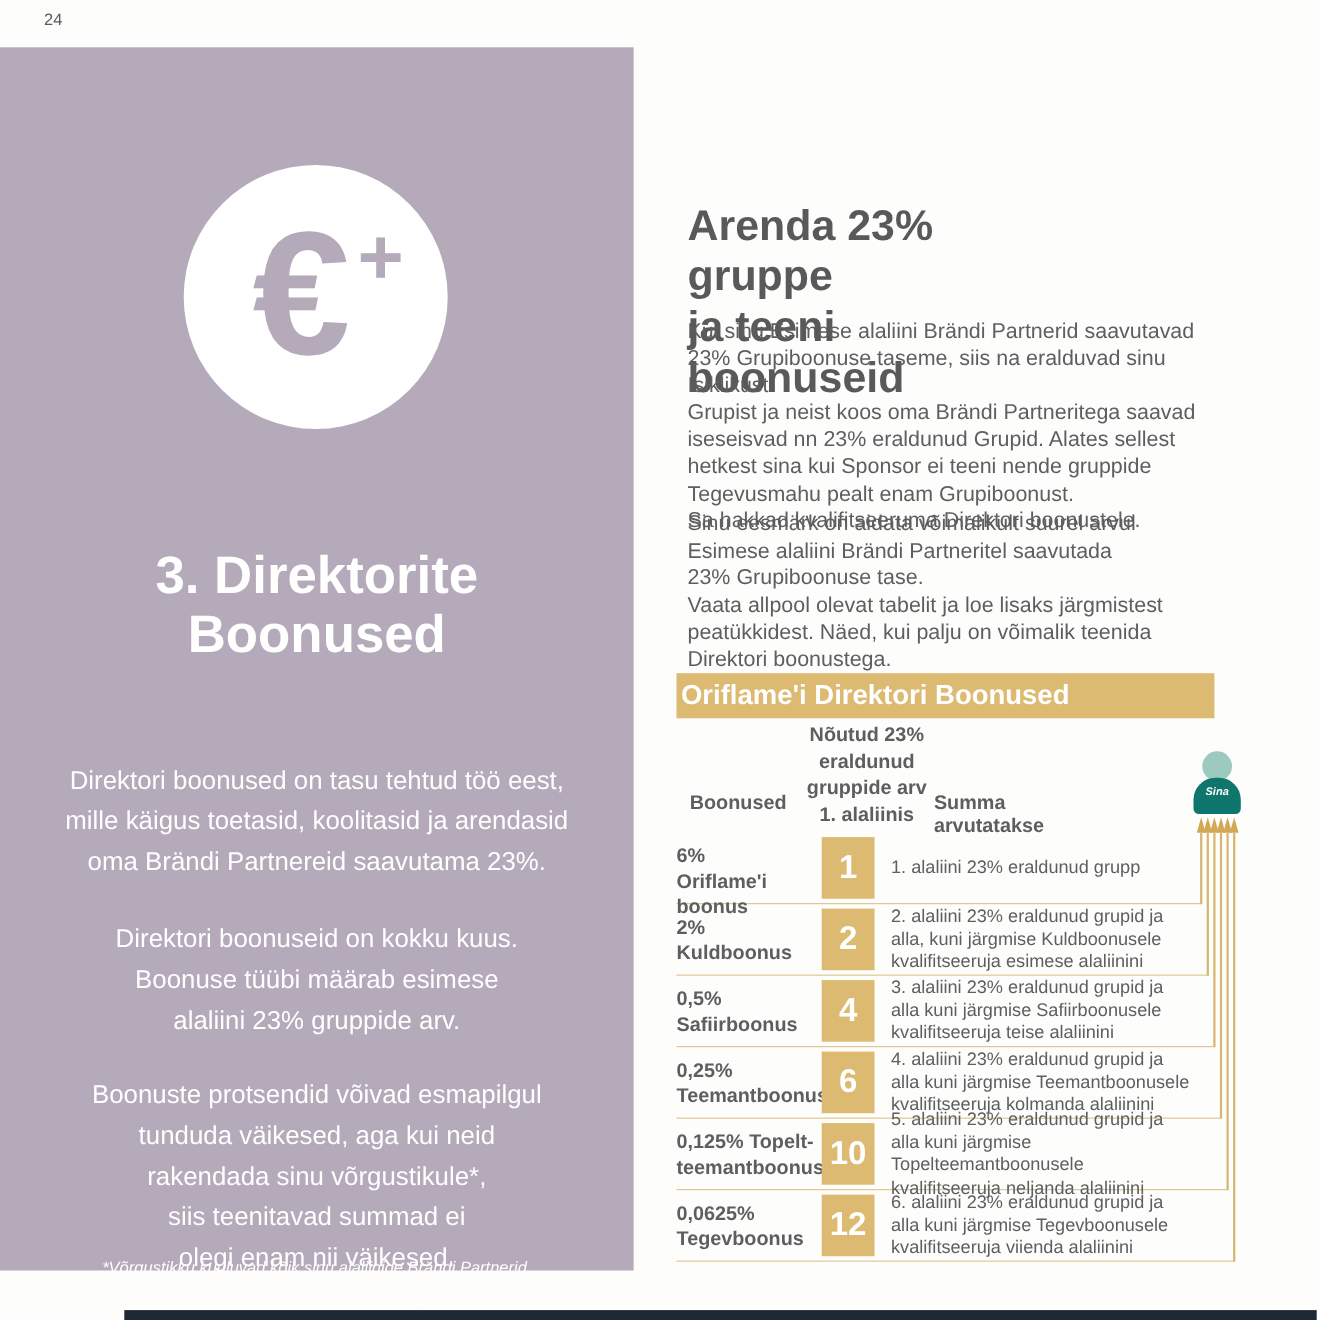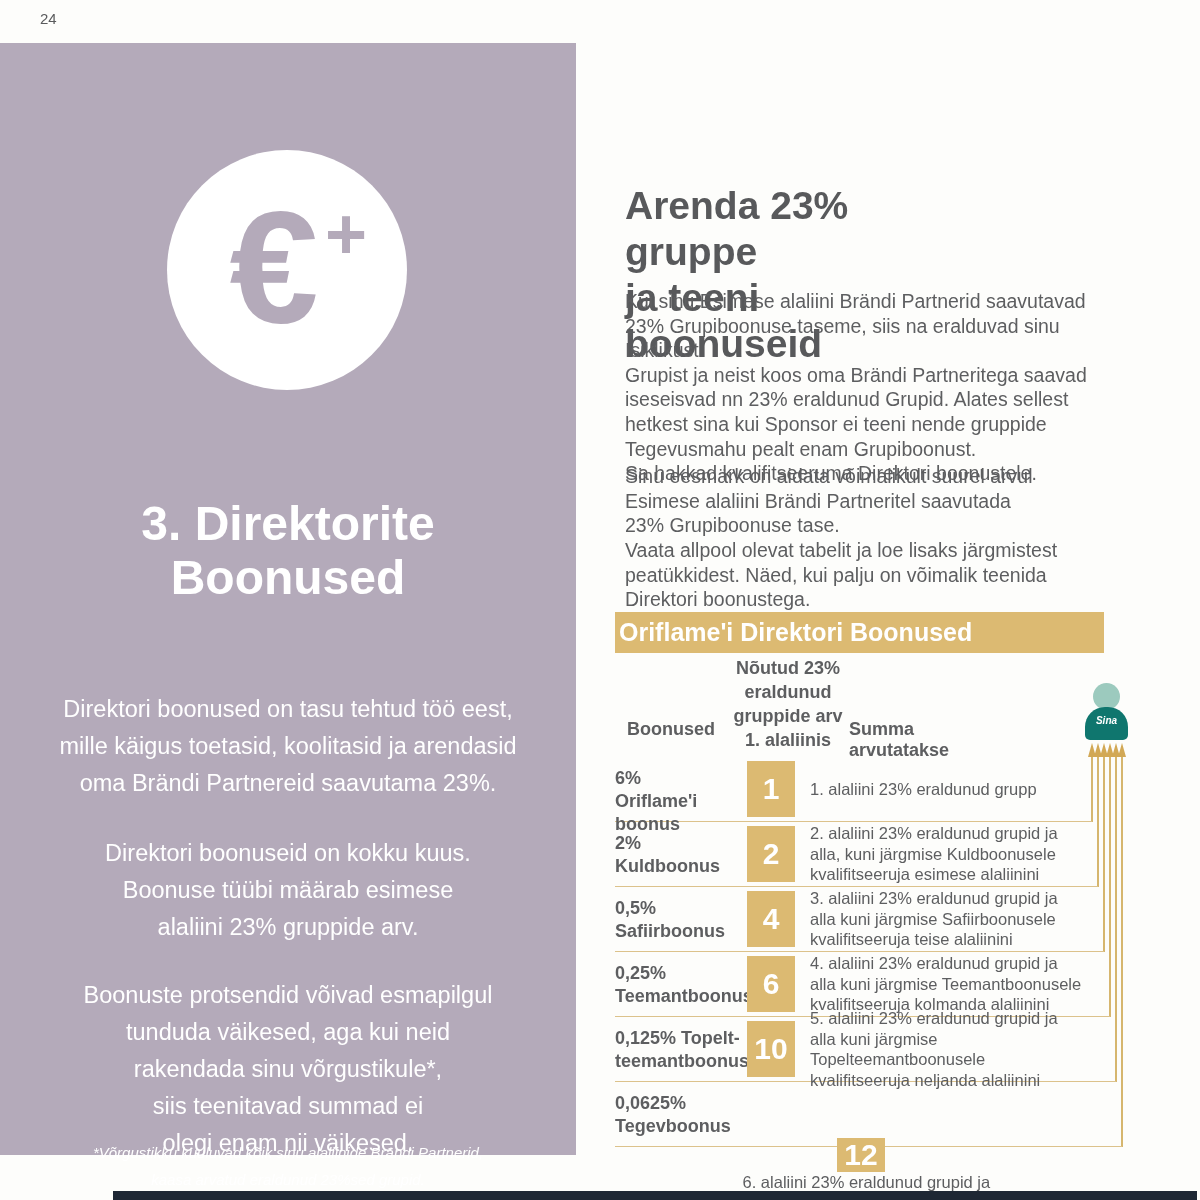--- a/index.html
+++ b/index.html
@@ -57,21 +57,21 @@
   .vline{position:absolute;top:757px;width:2px;background:#d6b66e;}
 
   
   .rows{position:absolute;left:615px;top:757px;width:520px;}
   .row{display:flex;height:65px;border-bottom:1px solid #dcc28b;box-sizing:border-box;}
   .row:nth-of-type(1){width:477px;}
   .row:nth-of-type(2){width:483px;}
   .row:nth-of-type(3){width:489px;}
   .row:nth-of-type(4){width:495px;}
   .row:nth-of-type(5){width:501px;}
-  .row:nth-of-type(6){width:507px;flex-direction:column;}
+  .row:nth-of-type(6){width:507px;}
   .r-label{width:132px;min-width:132px;font-size:18px;line-height:23px;font-weight:700;
     color:#5d5e60;padding-top:10px;box-sizing:border-box;}
   .r-box{width:48px;min-width:48px;height:56px;background:#dcba72;color:#ffffff;
     font-size:30px;font-weight:700;display:flex;align-items:center;justify-content:center;
     align-self:center;margin-right:15px;}
   .r-desc{font-size:16.5px;line-height:20.5px;color:#5d5e60;align-self:center;}
 
   .footer-bar{position:absolute;left:113px;top:1191px;width:1084px;height:9px;background:#1e2734;}
 </style>
 </head>

